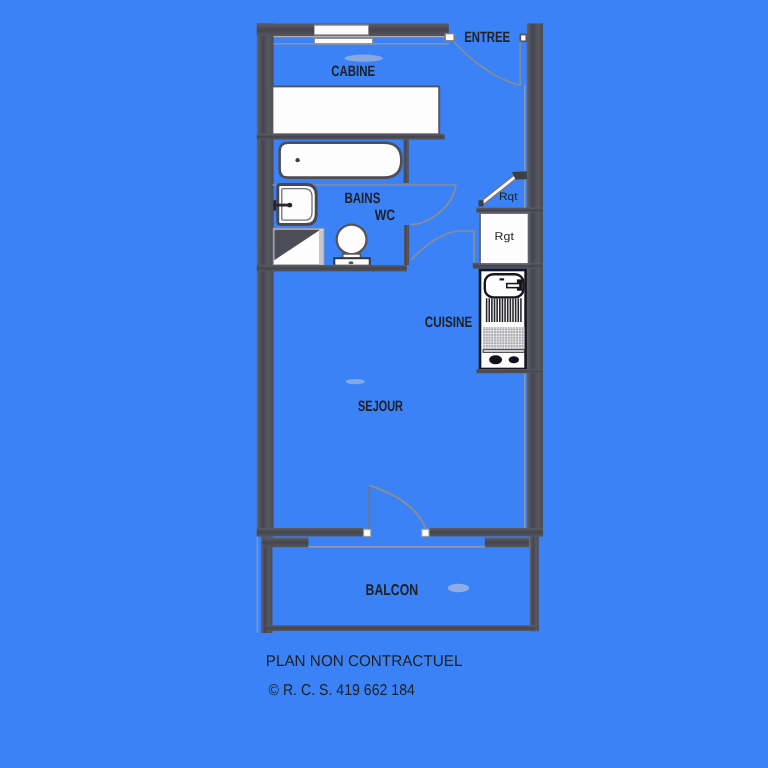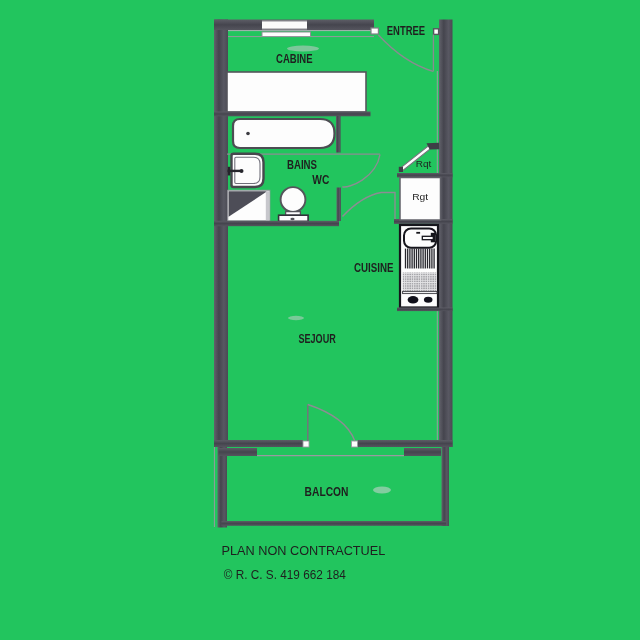--- a/index.html
+++ b/index.html
@@ -1,16 +1,16 @@
 <!DOCTYPE html>
 <html><head>
 <meta charset="utf-8">
 <style>
   html,body{margin:0;padding:0;background:#ffffff;}
-  .page{position:relative;width:640px;height:640px;background:#22c55e;overflow:hidden;
+  .page{position:relative;width:640px;height:640px;background:#3b82f6;overflow:hidden;
         font-family:"Liberation Sans", sans-serif;}
   svg{position:absolute;left:0;top:0;}
   text{font-family:"Liberation Sans", sans-serif;fill:#1f1f1f;}
 </style>
 </head>
 <body>
 <div class="page">
 <svg width="640" height="640" viewBox="0 0 640 640">
 <defs>
   <linearGradient id="wallv" x1="0" y1="0" x2="1" y2="0">

